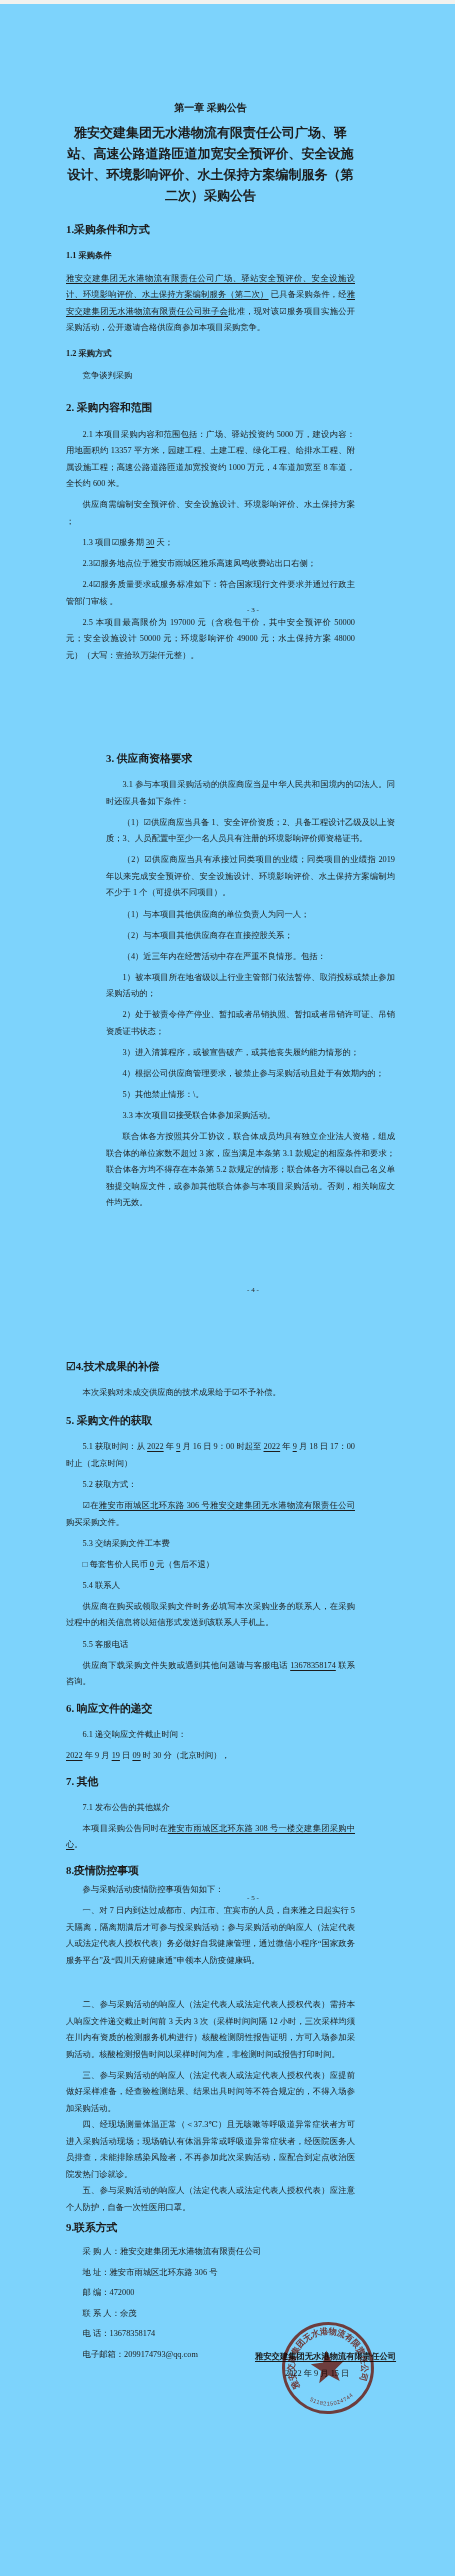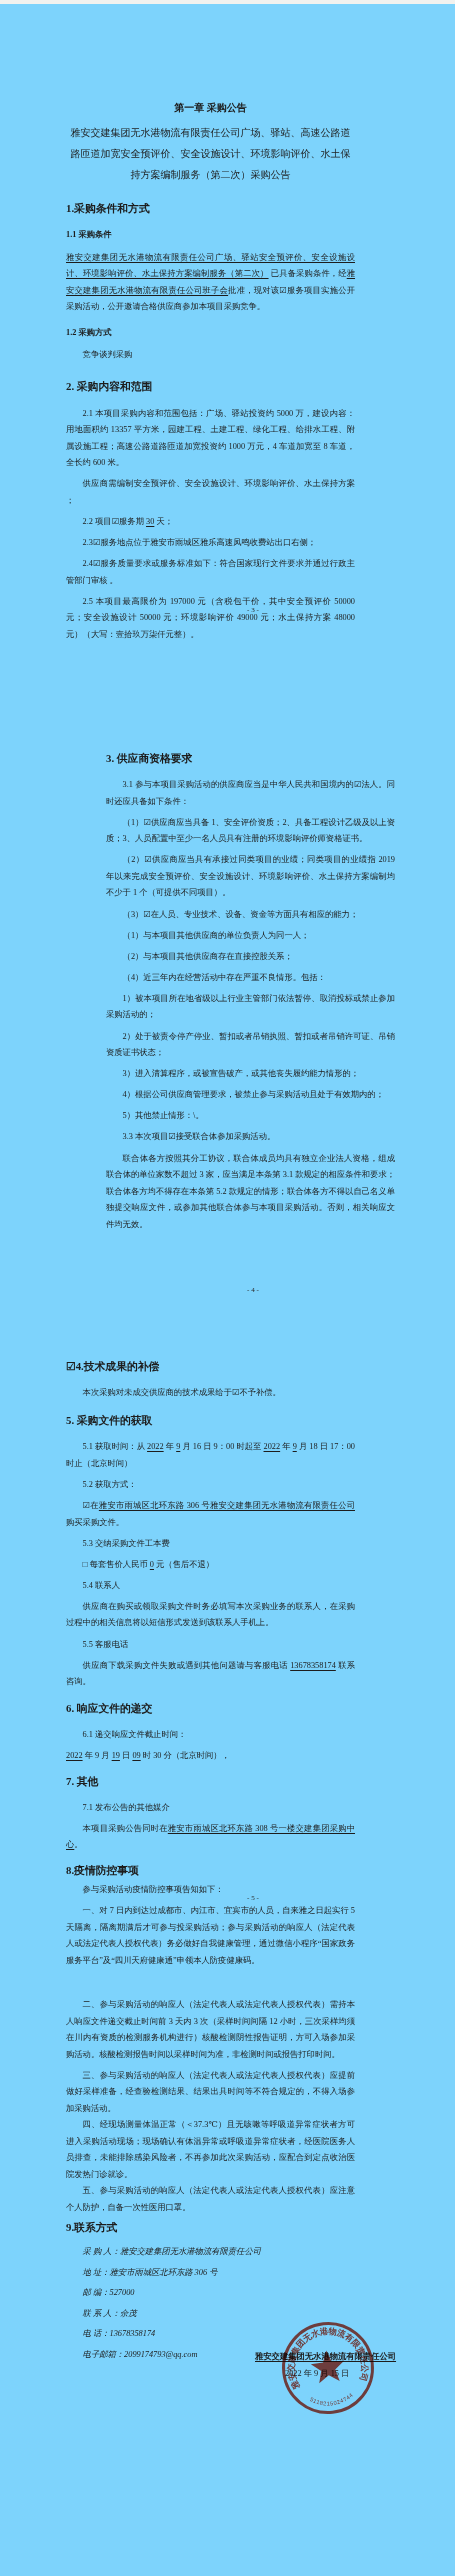--- a/index.html
+++ b/index.html
@@ -5,28 +5,28 @@
   html,body{margin:0;padding:0;background:#f2f2ef;}
   .doc{
     position:relative;width:456px;height:2576px;margin:4px auto;
     background:#7dd3fc;color:#1d1d1d;
     font-family:"Liberation Serif","DejaVu Serif",serif;
     font-size:8.3px;line-height:16.5px;
   }
   .page{position:absolute;left:0;width:456px;}
   .inner{padding:0 101px 0 66px;text-align:justify;}
   .chapter{text-align:center;font-size:10px;font-weight:bold;margin:0 0 5.7px 0;}
-  .title{text-align:center;font-size:10px;font-weight:normal;line-height:21px;margin:0 0 12.5px 0;}
+  .title{text-align:center;font-size:13px;font-weight:bold;line-height:21px;margin:0 0 12.5px 0;}
   .h1{font-size:10.8px;font-weight:bold;line-height:17px;margin:15px 0 10.3px 0;text-align:left;}
   .h2{font-size:8.3px;font-weight:bold;margin:9px 0 5.7px 0;}
   .p{margin:4.6px 0;}
   .ind{text-indent:2em;}
   .u{text-decoration:underline;text-underline-offset:2.3px;}
   .pageno{position:absolute;left:51px;width:404px;text-align:center;font-size:7.1px;color:#2a2a2a;}
-  .contact-row{margin:4px 0;text-indent:2em;font-style:italic;}
+  .contact-row{margin:4px 0;text-indent:2em;}
   .sig-company{
     position:absolute;left:255px;top:2345px;width:148px;
     font-size:8.3px;font-weight:bold;text-decoration:underline;text-underline-offset:2.3px;
   }
   .sig-date{position:absolute;left:285px;top:2362px;font-size:8.3px;}
   .stamp{position:absolute;left:280px;top:2316px;width:96px;height:96px;
     mix-blend-mode:multiply;opacity:.92;transform:rotate(-6deg);}
 </style>
 </head>
 <body>
@@ -40,35 +40,34 @@
 
       <div class="h1">1.采购条件和方式</div>
       <div class="h2">1.1  采购条件</div>
       <p class="p"><span class="u">雅安交建集团无水港物流有限责任公司广场、驿站安全预评价、安全设施设计、环境影响评价、水土保持方案编制服务（第二次）</span><span> 已具备采购条件，经</span><span class="u">雅安交建集团无水港物流有限责任公司班子会</span><span>批准，现对该☑服务项目实施公开采购活动，公开邀请合格供应商参加本项目采购竞争。</span></p>
       <div class="h2">1.2 采购方式</div>
       <p class="p ind">竞争谈判采购</p>
 
       <div class="h1">2. 采购内容和范围</div>
       <p class="p ind">2.1 本项目采购内容和范围包括：广场、驿站投资约 5000 万，建设内容：用地面积约 13357 平方米，园建工程、土建工程、绿化工程、给排水工程、附属设施工程；高速公路道路匝道加宽投资约 1000 万元，4 车道加宽至 8 车道，全长约 600 米。</p>
       <p class="p ind">供应商需编制安全预评价、安全设施设计、环境影响评价、水土保持方案 ；</p>
-      <p class="p ind"><span>2.2 项目☑服务期 </span><span class="u">30</span><span> 天；</span></p>
+      <p class="p ind"><span>1.3 项目☑服务期 </span><span class="u">30</span><span> 天；</span></p>
       <p class="p ind">2.3☑服务地点位于雅安市雨城区雅乐高速凤鸣收费站出口右侧；</p>
       <p class="p ind">2.4☑服务质量要求或服务标准如下：符合国家现行文件要求并通过行政主管部门审核 。</p>
       <p class="p ind">2.5 本项目最高限价为 197000 元（含税包干价，其中安全预评价 50000 元；安全设施设计 50000 元；环境影响评价 49000 元；水土保持方案 48000 元）（大写：壹拾玖万柒仟元整）。</p>
     </div>
     <div class="pageno" style="top:598px;">- 3 -</div>
   </div>
 
   <div class="page" style="top:680px;height:644px;padding-left:40px;">
     <div class="inner" style="padding-top:51px;">
       <div class="h1">3.  供应商资格要求</div>
       <p class="p ind">3.1 参与本项目采购活动的供应商应当是中华人民共和国境内的☑法人。同时还应具备如下条件：</p>
       <p class="p ind">（1）☑供应商应当具备 1、安全评价资质；2、具备工程设计乙级及以上资质；3、人员配置中至少一名人员具有注册的环境影响评价师资格证书。</p>
       <p class="p ind">（2）☑供应商应当具有承接过同类项目的业绩；同类项目的业绩指 2019 年以来完成安全预评价、安全设施设计、环境影响评价、水土保持方案编制均不少于 1 个（可提供不同项目）。</p>
-      <p class="p ind">（3）☑在人员、专业技术、设备、资金等方面具有相应的能力；</p>
       <p class="p ind">（1）与本项目其他供应商的单位负责人为同一人；</p>
       <p class="p ind">（2）与本项目其他供应商存在直接控股关系；</p>
       <p class="p ind">（4）近三年内在经营活动中存在严重不良情形。包括：</p>
       <p class="p ind">1）被本项目所在地省级以上行业主管部门依法暂停、取消投标或禁止参加采购活动的；</p>
       <p class="p ind">2）处于被责令停产停业、暂扣或者吊销执照、暂扣或者吊销许可证、吊销资质证书状态；</p>
       <p class="p ind">3）进入清算程序，或被宣告破产，或其他丧失履约能力情形的；</p>
       <p class="p ind">4）根据公司供应商管理要求，被禁止参与采购活动且处于有效期内的；</p>
       <p class="p ind">5）其他禁止情形：\。</p>
       <p class="p ind">3.3 本次项目☑接受联合体参加采购活动。</p>
       <p class="p ind">联合体各方按照其分工协议，联合体成员均具有独立企业法人资格，组成联合体的单位家数不超过 3 家，应当满足本条第 3.1 款规定的相应条件和要求；联合体各方均不得存在本条第 5.2 款规定的情形；联合体各方不得以自己名义单独提交响应文件，或参加其他联合体参与本项目采购活动。否则，相关响应文件均无效。</p>
@@ -111,21 +110,21 @@
     <div class="inner" style="padding-top:59px;">
       <p class="p ind" style="margin-top:0;">二、参与采购活动的响应人（法定代表人或法定代表人授权代表）需持本人响应文件递交截止时间前 3 天内 3 次（采样时间间隔 12 小时，三次采样均须在川内有资质的检测服务机构进行）核酸检测阴性报告证明，方可入场参加采购活动。核酸检测报告时间以采样时间为准，非检测时间或报告打印时间。</p>
       <p class="p ind" style="margin:0;">三、参与采购活动的响应人（法定代表人或法定代表人授权代表）应提前做好采样准备，经查验检测结果、结果出具时间等不符合规定的，不得入场参加采购活动。</p>
       <p class="p ind" style="margin:0;">四、经现场测量体温正常（＜37.3℃）且无咳嗽等呼吸道异常症状者方可进入采购活动现场；现场确认有体温异常或呼吸道异常症状者，经医院医务人员排查，未能排除感染风险者，不再参加此次采购活动，应配合到定点收治医院发热门诊就诊。</p>
       <p class="p ind" style="margin:0;">五、参与采购活动的响应人（法定代表人或法定代表人授权代表）应注意个人防护，自备一次性医用口罩。</p>
 
       <div class="h1" style="margin:3.4px 0 8px 0;">9.联系方式</div>
 
       <div class="contact-row"><span>采  购  人：</span><span>雅安交建集团无水港物流有限责任公司</span></div>
       <div class="contact-row"><span>地      址：</span><span>雅安市雨城区北环东路 306 号</span></div>
-      <div class="contact-row"><span>邮      编：</span><span>527000</span></div>
+      <div class="contact-row"><span>邮      编：</span><span>472000</span></div>
       <div class="contact-row"><span>联  系  人：</span><span>余茂</span></div>
       <div class="contact-row"><span>电      话：</span><span>13678358174</span></div>
       <div class="contact-row"><span>电子邮箱：</span><span>2099174793@qq.com</span></div>
     </div>
   </div>
 
   <div class="sig-company">雅安交建集团无水港物流有限责任公司</div>
   <div class="sig-date">2022 年 9 月 15 日</div>
 
   <svg class="stamp" viewBox="0 0 164 164" style="font-size:14.5px">

